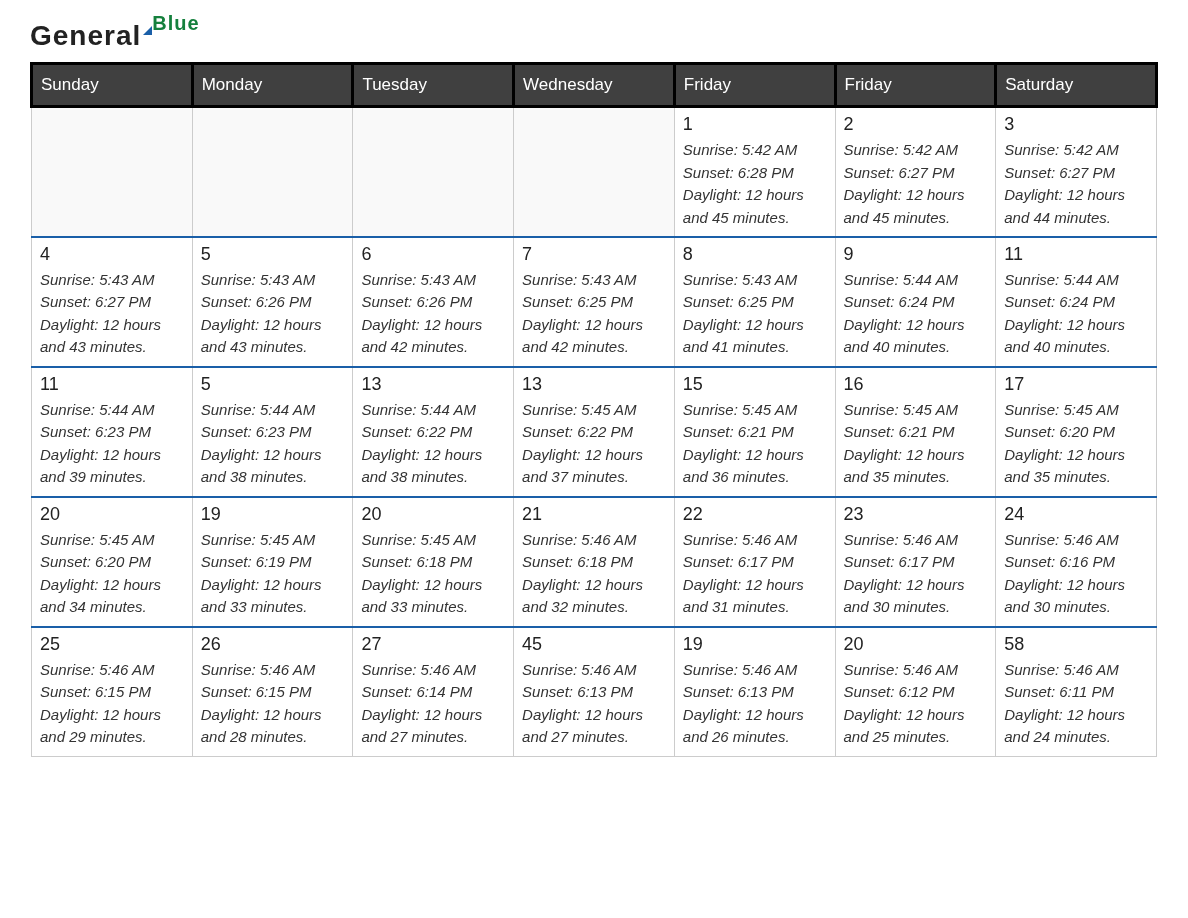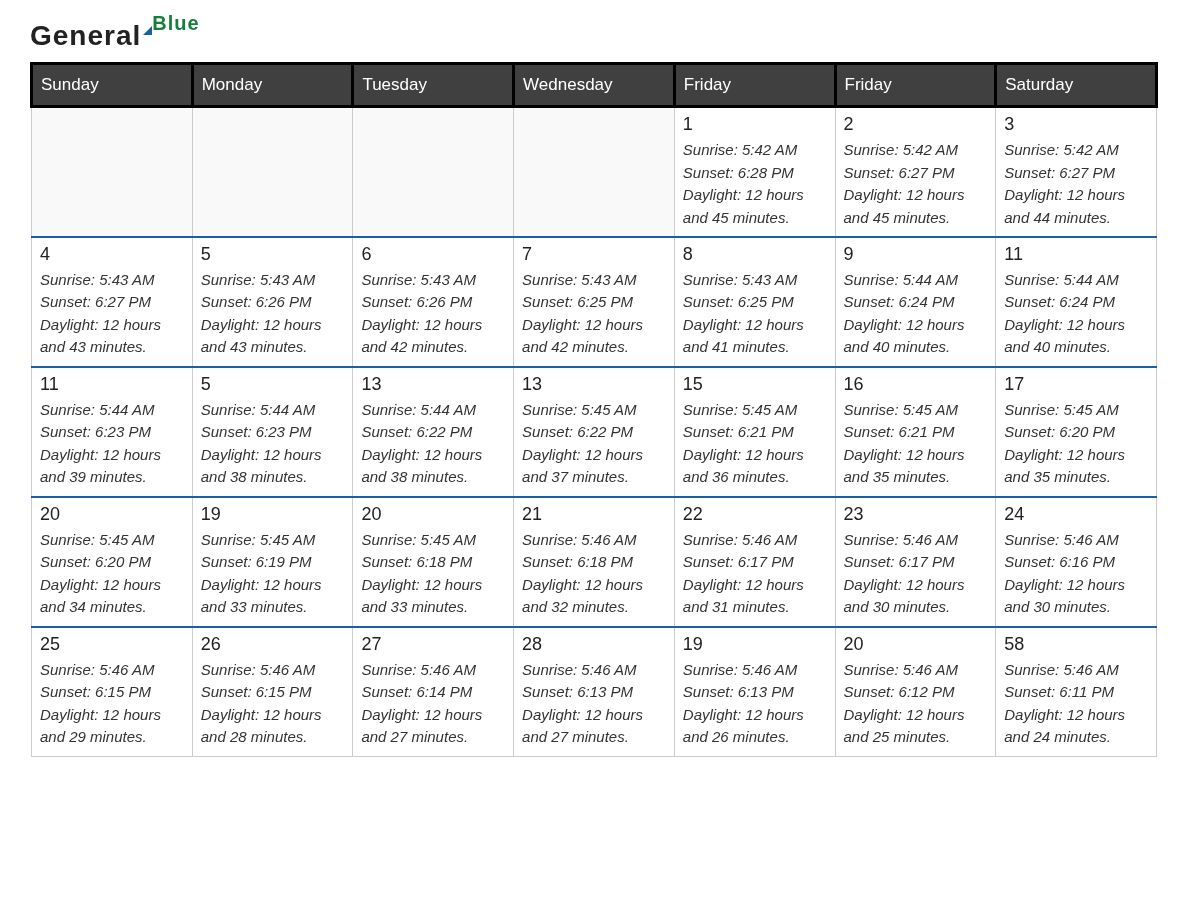--- a/index.html
+++ b/index.html
@@ -324,21 +324,21 @@
 and 28 minutes.</div>
         </td>
         <td>
           <span class="day-number">27</span>
           <div class="day-info" style="white-space: pre-line;">Sunrise: 5:46 AM
 Sunset: 6:14 PM
 Daylight: 12 hours
 and 27 minutes.</div>
         </td>
         <td>
-          <span class="day-number">28</span>
+          <span class="day-number">45</span>
           <div class="day-info" style="white-space: pre-line;">Sunrise: 5:46 AM
 Sunset: 6:13 PM
 Daylight: 12 hours
 and 27 minutes.</div>
         </td>
         <td>
           <span class="day-number">19</span>
           <div class="day-info" style="white-space: pre-line;">Sunrise: 5:46 AM
 Sunset: 6:13 PM
 Daylight: 12 hours

